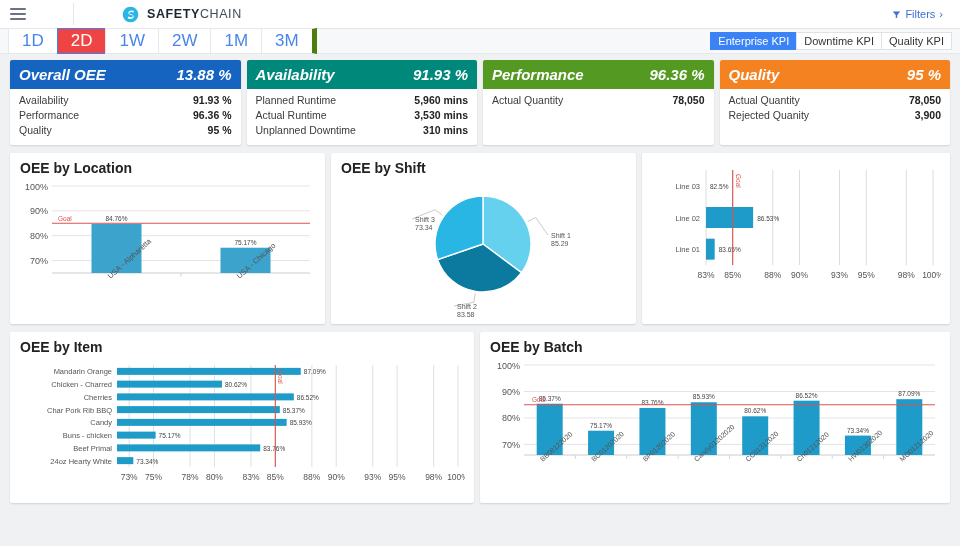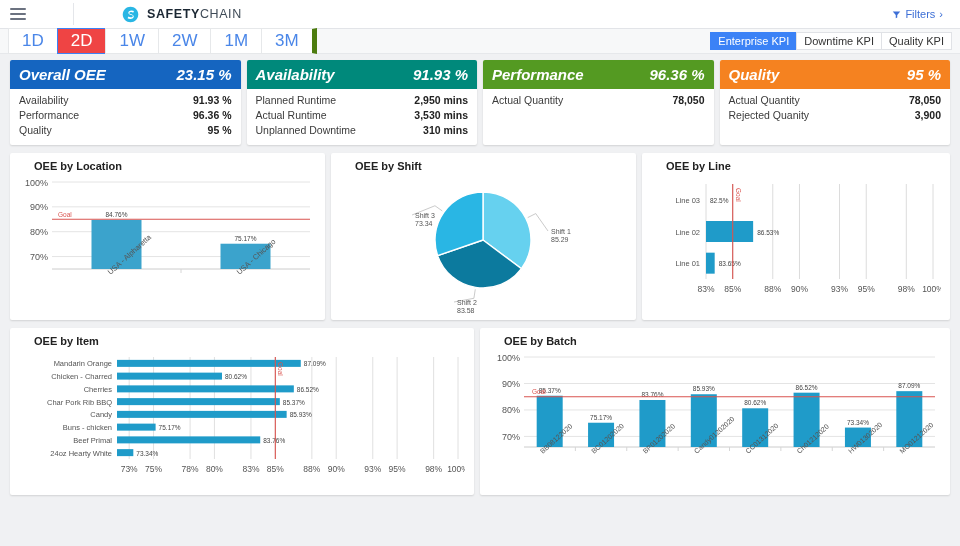--- a/index.html
+++ b/index.html
@@ -59,21 +59,21 @@
              padding:6px 9px; color:#fff; font-weight:bold; font-size:15px;font-style:italic; }
   .kpibody { padding:4px 9px 7px 9px; }
   .kpirow2 { display:flex; justify-content:space-between; font-size:10.5px;
              line-height:15px; color:#3b3b3b; }
   .kpirow2 b { font-weight:bold; color:#222; }
 
   
   .panels { display:flex; gap:6px; padding:8px 10px 0 10px; }
   .panel { background:#fff; border-radius:2px; box-shadow:0 1px 2px rgba(0,0,0,.13);
            padding:7px 8px 4px 8px; }
-  .ptitle { font-weight:bold; font-size:11px; color:#222; margin:0 0 2px 16px; }
+  .ptitle { font-weight:bold; font-size:14px; color:#222; margin:0 0 2px 2px; }
   .panels2 { display:flex; gap:6px; padding:8px 10px 11px 10px; }
   svg text { font-family:"Liberation Sans", sans-serif; }
 </style>
 </head>
 <body>
 
 <div class="topbar">
   <div class="hamburger">
     <span></span>
       <span></span>
@@ -111,21 +111,21 @@
       <div class="kpitab active">Enterprise KPI</div>
       <div class="kpitab">Downtime KPI</div>
       <div class="kpitab">Quality KPI</div>
     </div>
 </div>
 
 <div class="kpirow" id="kpirow">
     <div class="kpicard">
       <div class="kpihead" style="background: rgb(21, 101, 192);">
         <span>Overall OEE</span>
-        <span>23.15 %</span>
+        <span>13.88 %</span>
       </div>
       <div class="kpibody">
         <div class="kpirow2">
           <span>Availability</span>
           <b>91.93 %</b>
         </div>
         <div class="kpirow2">
           <span>Performance</span>
           <b>96.36 %</b>
         </div>
@@ -136,21 +136,21 @@
       </div>
     </div>
     <div class="kpicard">
       <div class="kpihead" style="background: rgb(0, 137, 123);">
         <span>Availability</span>
         <span>91.93 %</span>
       </div>
       <div class="kpibody">
         <div class="kpirow2">
           <span>Planned Runtime</span>
-          <b>2,950 mins</b>
+          <b>5,960 mins</b>
         </div>
         <div class="kpirow2">
           <span>Actual Runtime</span>
           <b>3,530 mins</b>
         </div>
         <div class="kpirow2">
           <span>Unplanned Downtime</span>
           <b>310 mins</b>
         </div>
       </div>
@@ -223,21 +223,20 @@
         <path d="M136.28110064259835,115.40059304006688 L134.89169875826605,124.29269978727892 L115,128" fill="none" stroke="#bcbcbc" stroke-width="0.8"></path>
         <text x="118" y="131" text-anchor="start" font-size="7" fill="#555">Shift 2</text>
         <text x="118" y="139" text-anchor="start" font-size="7" fill="#555">83.58</text>
         <path d="M103.29264450908929,36.96706682168299 L95.96532052072536,31.74113884958593 L73,41" fill="none" stroke="#bcbcbc" stroke-width="0.8"></path>
         <text x="76" y="44" text-anchor="start" font-size="7" fill="#555">Shift 3</text>
         <text x="76" y="52" text-anchor="start" font-size="7" fill="#555">73.34</text>
       </svg>
   </div>
 
   <div class="panel" style="width:308px;">
-    <div class="ptitle">OEE by Line</div>
     <svg width="291" height="140" viewBox="0 0 291 140" id="svg-line">
         <line x1="56" x2="56" y1="10" y2="105" stroke="#dcdcdc" stroke-width="1"></line>
         <text x="56" y="118" text-anchor="middle" font-size="8.5" fill="#555">83%</text>
         <line x1="82.70588235294117" x2="82.70588235294117" y1="10" y2="105" stroke="#dcdcdc" stroke-width="1"></line>
         <text x="82.70588235294117" y="118" text-anchor="middle" font-size="8.5" fill="#555">85%</text>
         <line x1="122.76470588235294" x2="122.76470588235294" y1="10" y2="105" stroke="#dcdcdc" stroke-width="1"></line>
         <text x="122.76470588235294" y="118" text-anchor="middle" font-size="8.5" fill="#555">88%</text>
         <line x1="149.47058823529412" x2="149.47058823529412" y1="10" y2="105" stroke="#dcdcdc" stroke-width="1"></line>
         <text x="149.47058823529412" y="118" text-anchor="middle" font-size="8.5" fill="#555">90%</text>
         <line x1="189.52941176470588" x2="189.52941176470588" y1="10" y2="105" stroke="#dcdcdc" stroke-width="1"></line>

